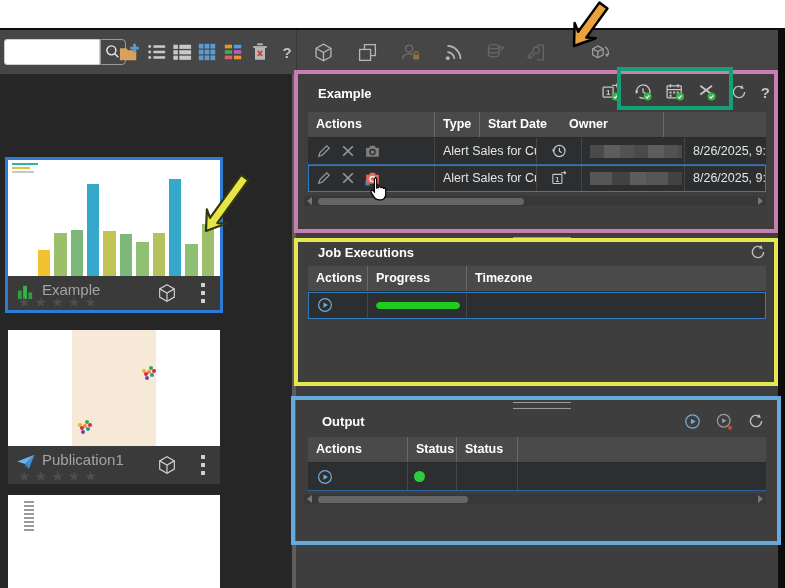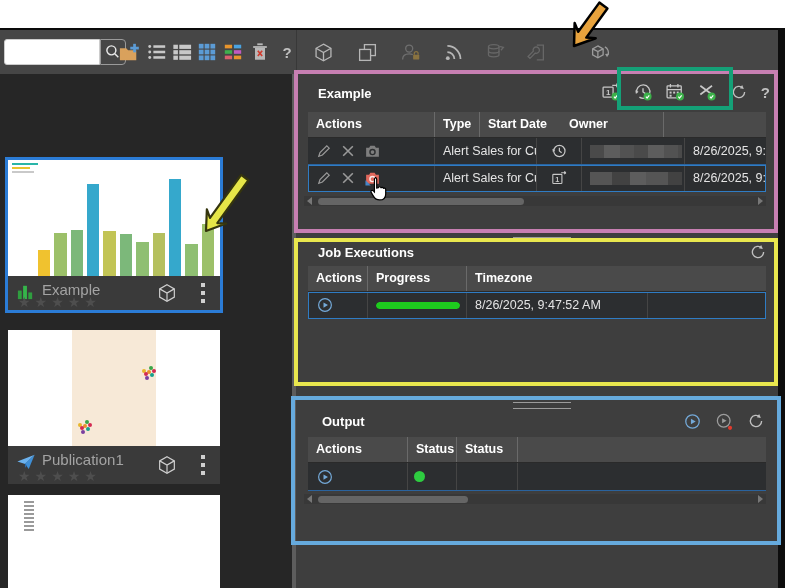--- a/index.html
+++ b/index.html
@@ -479,21 +479,20 @@
           <svg width="18" height="18" viewBox="0 0 24 24">
               <circle cx="12" cy="12" r="8.5" fill="none" stroke="#74a9d8" stroke-width="1.6"></circle>
               <polygon points="10,8.5 16,12 10,15.5" fill="#74a9d8"></polygon>
             </svg>
         </div>
         <div class="td" style="width:99px">
             <span class="progress-track">
               <span class="progress-fill" style="display: block; width: 100%;"></span>
             </span>
           </div>
-        <div class="td" style="width:181px">8/26/2025, 9:47:52 AM</div>
       </div>
     </div>
 
     <div class="grip" style="top:328px"></div>
 
     <div class="ptitle" style="left:26px;top:340px">Output</div>
     <div class="picons" style="right:12px;top:337px">
       <button class="iconbtn">
         <svg width="19" height="19" viewBox="0 0 24 24">
             <circle cx="12" cy="12" r="8.5" fill="none" stroke="#74a9d8" stroke-width="1.6"></circle>

